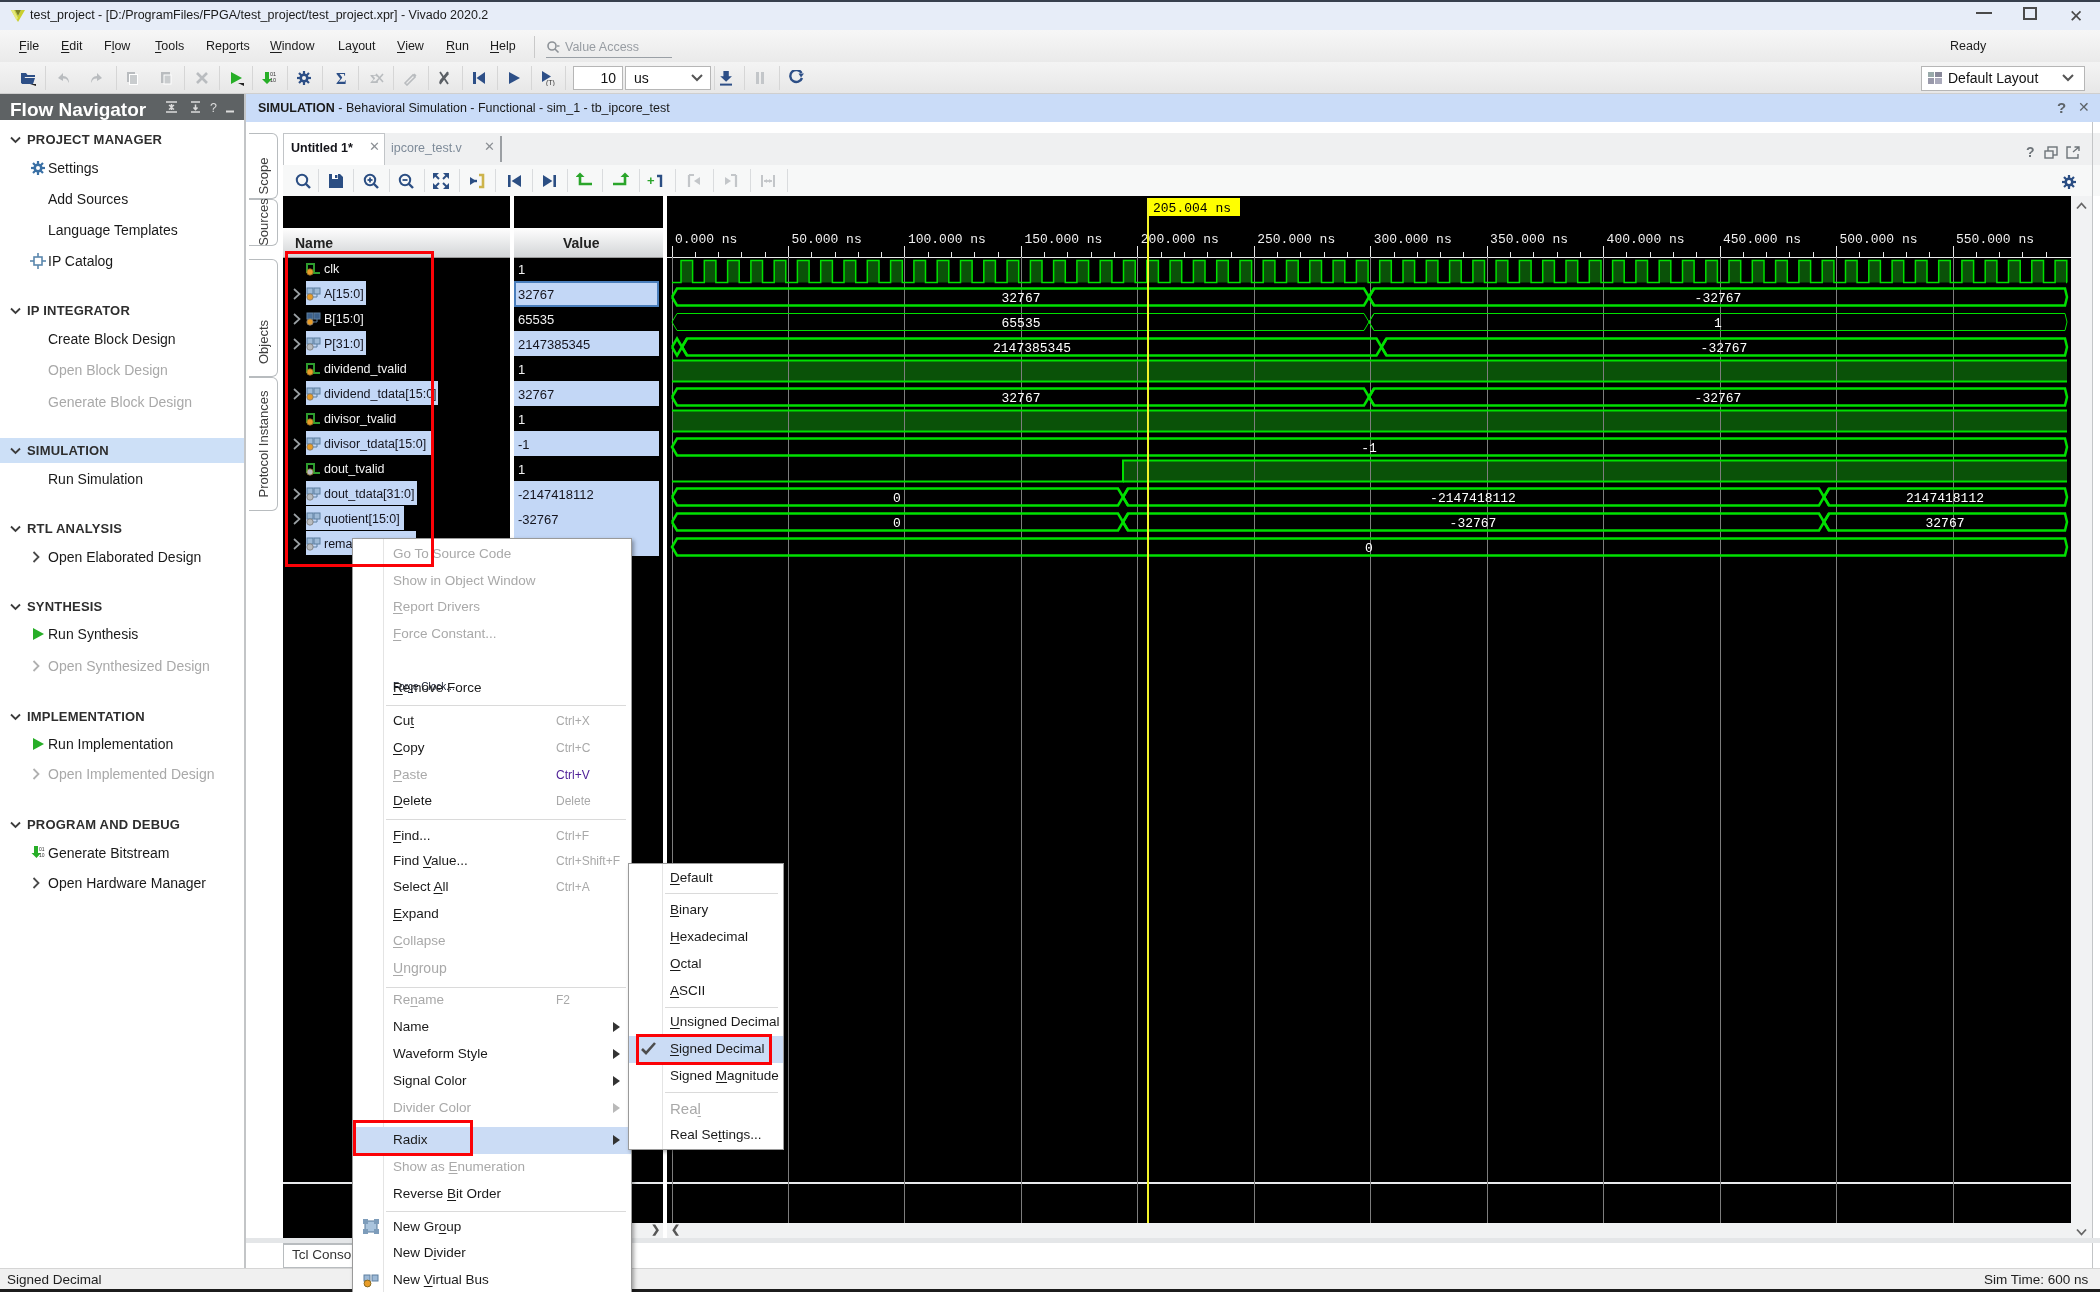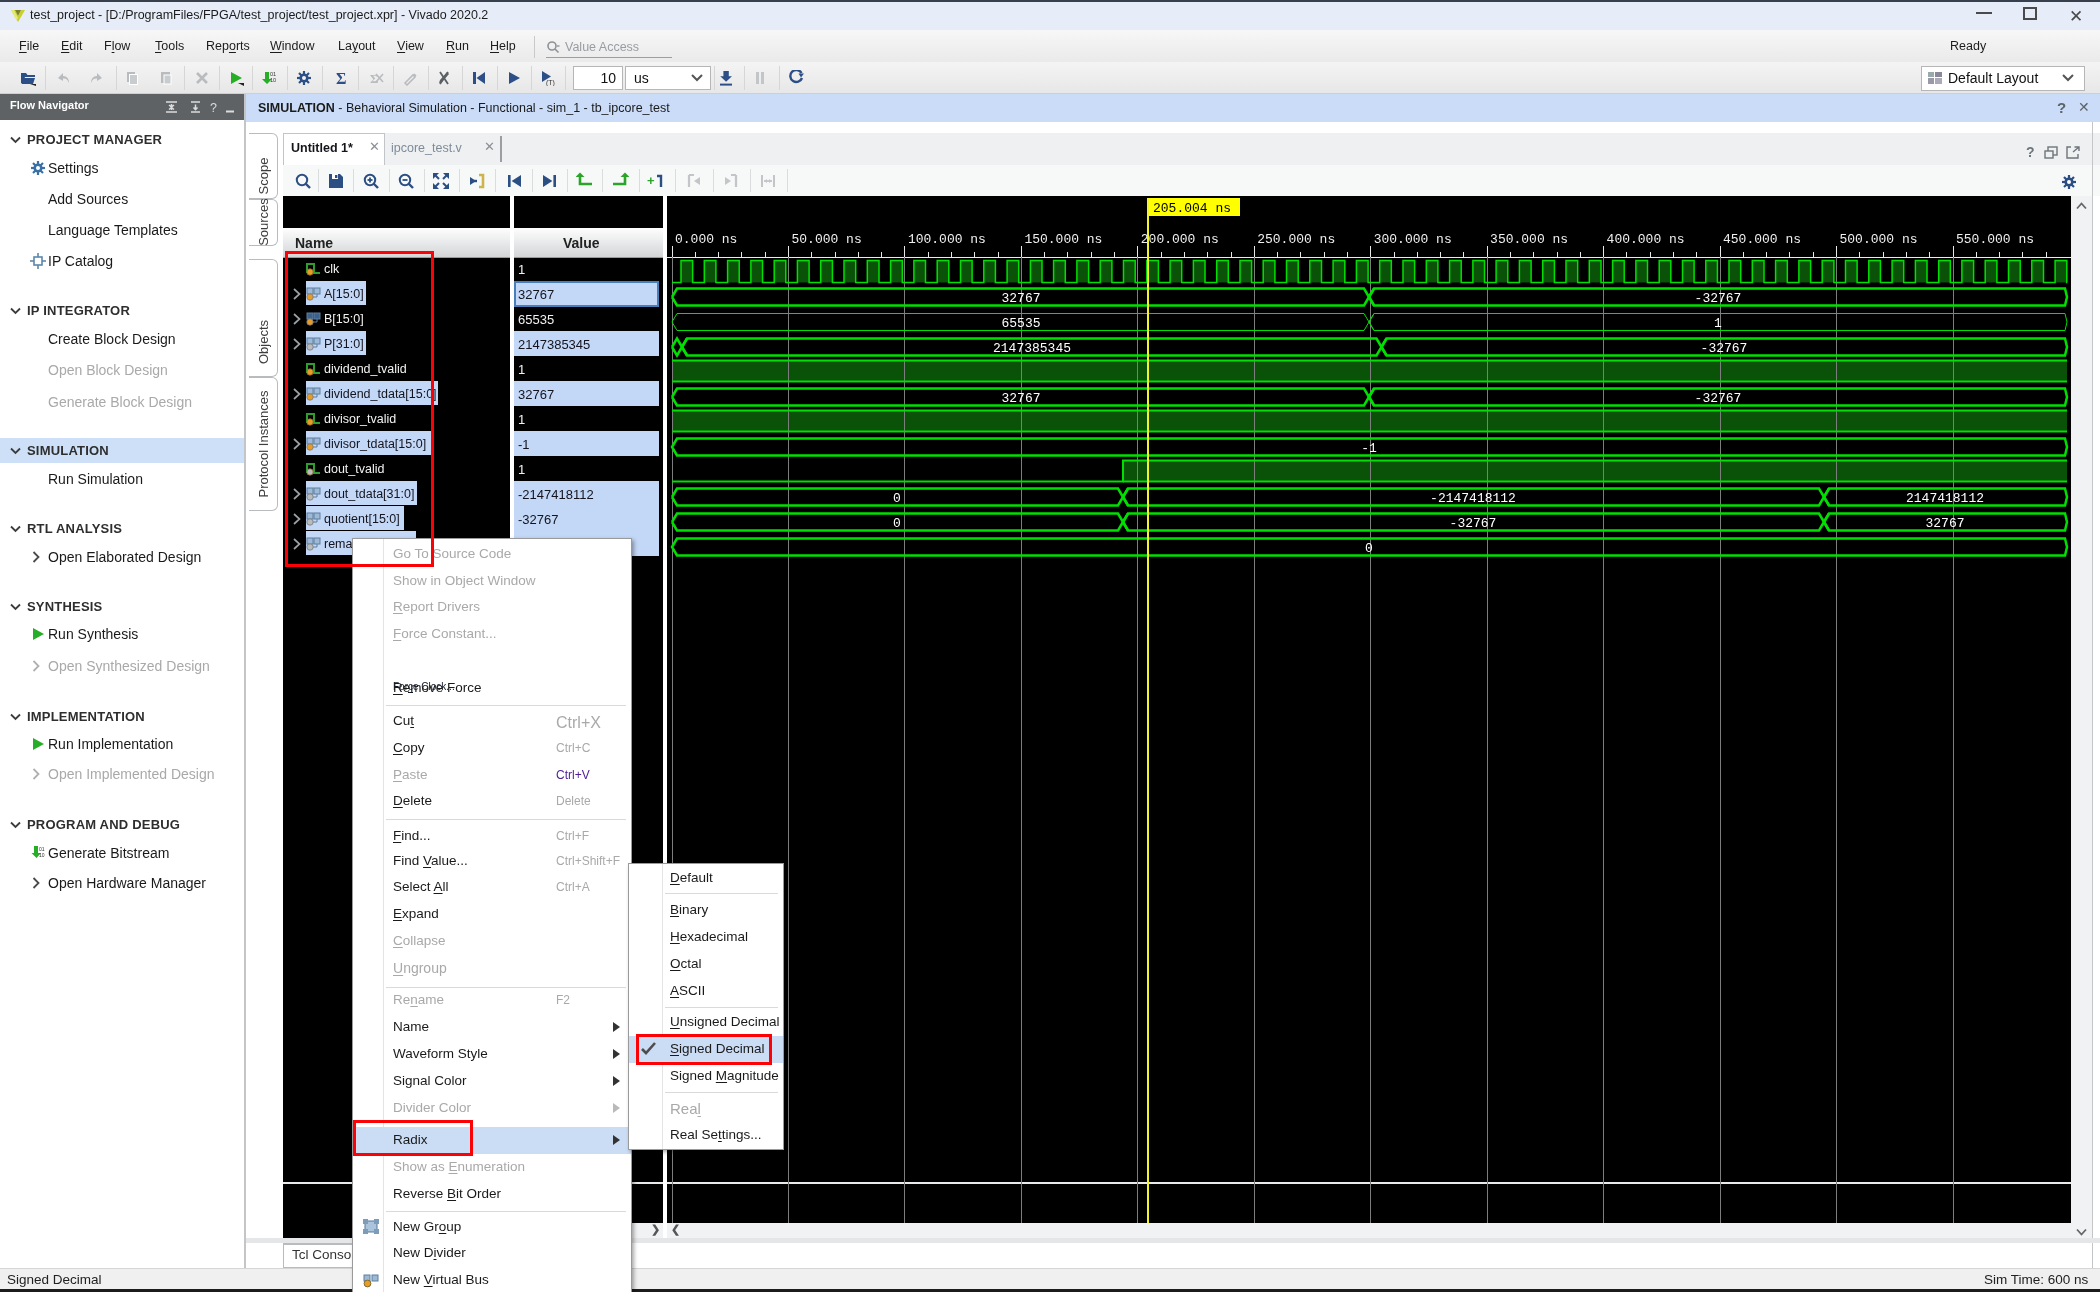--- a/index.html
+++ b/index.html
@@ -144,21 +144,21 @@
     <rect x="0" y="0" width="6" height="5" fill="#9aa"></rect>
     <rect x="7" y="0" width="7" height="5" fill="#889"></rect>
     <rect x="0" y="6" width="6" height="6" fill="#99a"></rect>
     <rect x="7" y="6" width="7" height="6" fill="#aab"></rect>
   </svg>
 <div class="abs" style="left:1948px;top:70px;font-size:14px;color:#111">Default Layout</div>
 <svg class="abs" style="left:2062px;top:74px" width="12" height="8" viewBox="0 0 12 8">
     <path d="M1 1 L6 6 L11 1" stroke="#555" stroke-width="2" fill="none"></path>
   </svg>
 <div class="abs" style="left:0;top:94px;width:244px;height:26px;background:#5e6264"></div>
-<div class="abs" style="left:10px;top:99px;font-size:11px;font-weight:bold;color:#fff">Flow Navigator</div>
+<div class="abs" style="left:10px;top:99px;font-size:19px;font-weight:bold;color:#fff">Flow Navigator</div>
 <svg class="abs" style="left:164px;top:100px" width="76" height="14" viewBox="0 0 76 14" fill="none" stroke="#dcdcdc" stroke-width="1.5">
 <path d="M2 2 h11 M2 12 h11 M7.5 4 v2.5 M7.5 10 v-2.5 M5 5 l2.5 2 2.5-2 M5 9.5 l2.5 -2 2.5 2"></path>
 <path d="M27 2 h9 M27 12 h9 M31.5 4.5 v5 M29.5 7.5 l2 2.2 2-2.2"></path>
 <text x="46" y="12" font-size="12.5" fill="#dcdcdc" stroke="none" font-family="Liberation Sans">?</text>
 <path d="M62 11.5 h8" stroke-width="2"></path>
 </svg>
 <div class="abs" style="left:244px;top:94px;width:2px;height:1174px;background:#c3c5c7"></div>
 <div class="abs" style="left:0;top:438px;width:244px;height:25px;background:#cde0f7"></div>
 <svg class="abs" style="left:10px;top:136px" width="11" height="8" viewBox="0 0 11 8">
     <path d="M1 1.5 L5.5 6 L10 1.5" stroke="#3c3c3c" stroke-width="1.8" fill="none"></path>
@@ -759,21 +759,21 @@
 <div class="abs" style="left:352px;top:538px;width:280px;height:754px;background:#fff;border:1px solid #9a9a9a;border-bottom:none;box-shadow:2px 2px 4px rgba(0,0,0,0.35)"></div>
 <div class="abs" style="left:383px;top:539px;width:1px;height:753px;background:#e4e4e4"></div>
 <div class="abs" style="left:393px;top:546px;font-size:13.5px;color:#a9a9a9;white-space:nowrap">Go To Source Code</div>
 <div class="abs" style="left:393px;top:573px;font-size:13.5px;color:#a9a9a9;white-space:nowrap">Show in Object Window</div>
 <div class="abs" style="left:393px;top:599px;font-size:13.5px;color:#a9a9a9;white-space:nowrap"><u>R</u>eport Drivers</div>
 <div class="abs" style="left:393px;top:626px;font-size:13.5px;color:#a9a9a9;white-space:nowrap"><u>F</u>orce Constant...</div>
 <div class="abs" style="left:393px;top:681px;font-size:10px;color:#0f172a;white-space:nowrap">For<u>c</u>e Clock...</div>
 <div class="abs" style="left:393px;top:680px;font-size:13.5px;color:#1a1a1a;white-space:nowrap"><u>R</u>emove Force</div>
 <div class="abs" style="left:386px;top:705px;width:240px;height:1px;background:#dadada"></div>
 <div class="abs" style="left:393px;top:713px;font-size:13.5px;color:#1a1a1a;white-space:nowrap">Cu<u>t</u></div>
-<div class="abs" style="left:556px;top:714px;font-size:16px;color:#a9a9a9;white-space:nowrap">Ctrl+X</div>
+<div class="abs" style="left:556px;top:714px;font-size:12px;color:#a9a9a9;white-space:nowrap">Ctrl+X</div>
 <div class="abs" style="left:393px;top:740px;font-size:13.5px;color:#1a1a1a;white-space:nowrap"><u>C</u>opy</div>
 <div class="abs" style="left:556px;top:741px;font-size:12px;color:#a9a9a9;white-space:nowrap">Ctrl+C</div>
 <div class="abs" style="left:393px;top:767px;font-size:13.5px;color:#a9a9a9;white-space:nowrap"><u>P</u>aste</div>
 <div class="abs" style="left:556px;top:768px;font-size:12px;color:#4c1d95;white-space:nowrap">Ctrl+V</div>
 <div class="abs" style="left:393px;top:793px;font-size:13.5px;color:#1a1a1a;white-space:nowrap"><u>D</u>elete</div>
 <div class="abs" style="left:556px;top:794px;font-size:12px;color:#a9a9a9;white-space:nowrap">Delete</div>
 <div class="abs" style="left:386px;top:819px;width:240px;height:1px;background:#dadada"></div>
 <div class="abs" style="left:393px;top:828px;font-size:13.5px;color:#1a1a1a;white-space:nowrap"><u>F</u>ind...</div>
 <div class="abs" style="left:556px;top:829px;font-size:12px;color:#a9a9a9;white-space:nowrap">Ctrl+F</div>
 <div class="abs" style="left:393px;top:853px;font-size:13.5px;color:#1a1a1a;white-space:nowrap">Find <u>V</u>alue...</div>

